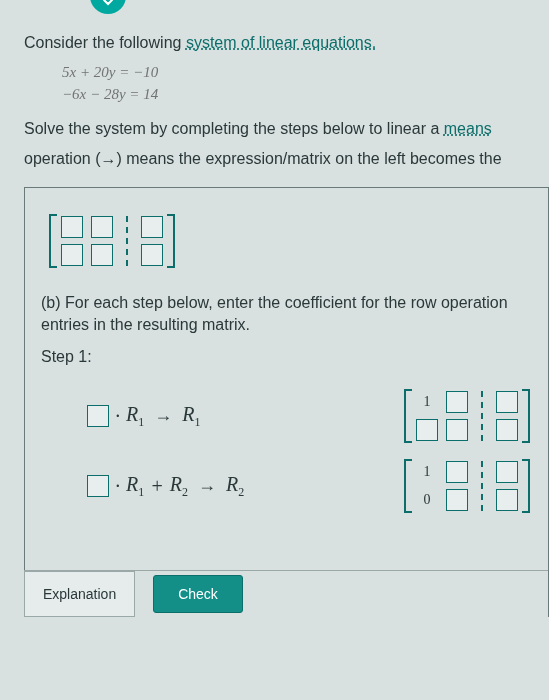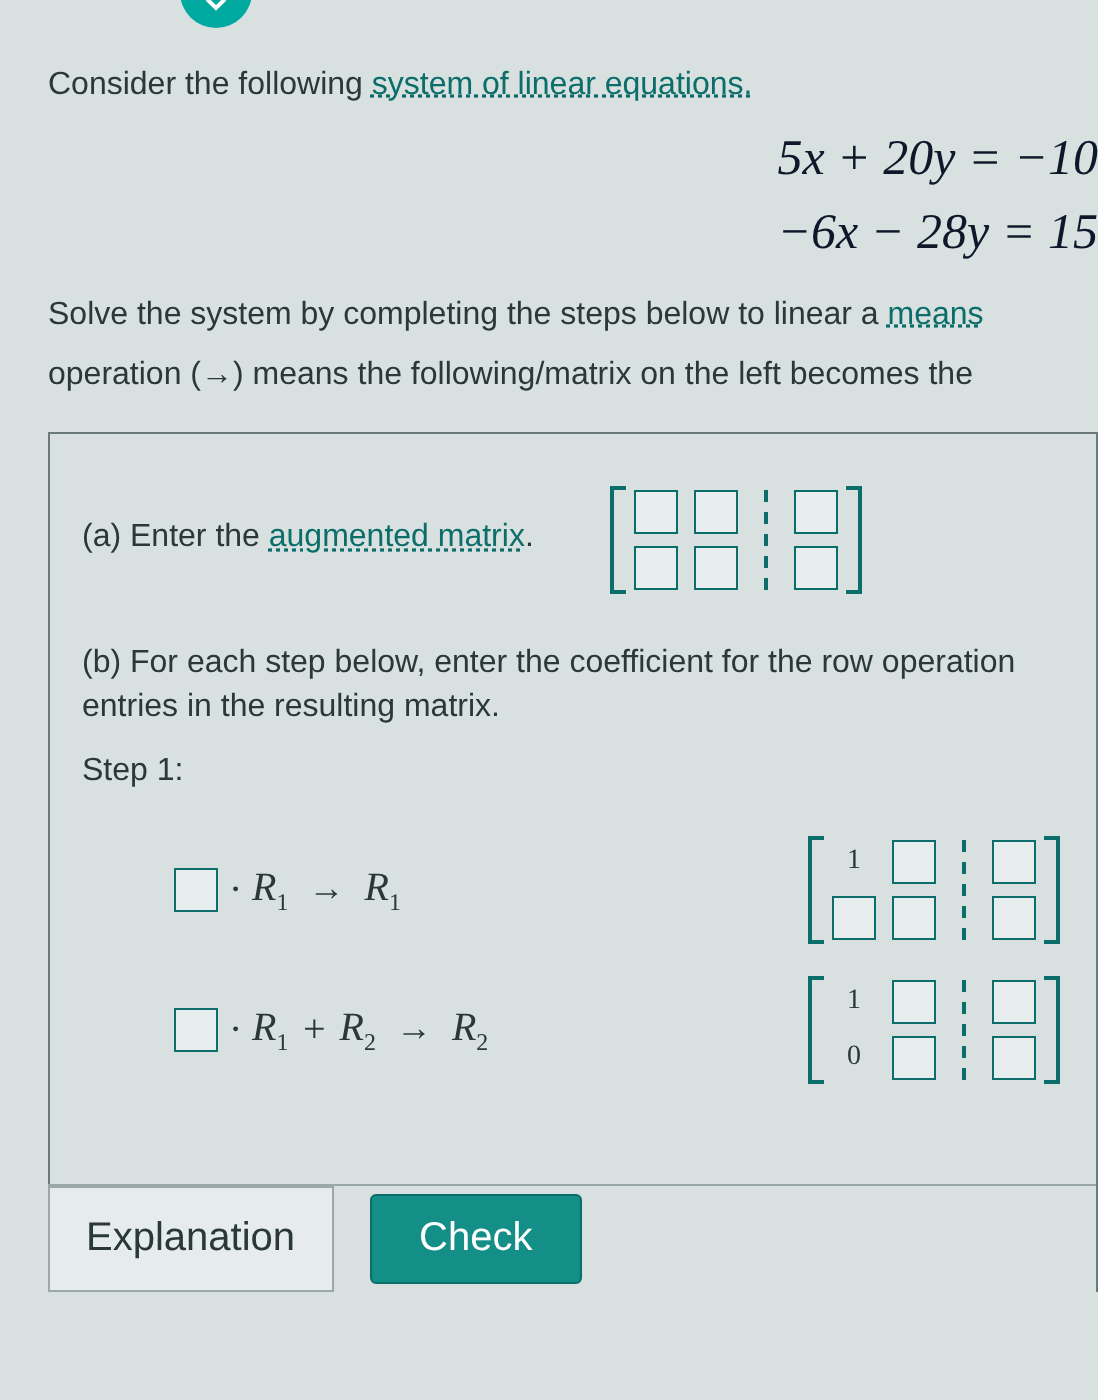--- a/index.html
+++ b/index.html
@@ -21,24 +21,23 @@
     border-radius: 0 0 18px 18px;
     display: flex; align-items: center; justify-content: center;
   }
   .top-chevron svg { width: 16px; height: 16px; }
   .intro { margin-top: 14px; margin-bottom: 10px; }
   .ulink { color: #0b6e6a; text-decoration: underline dotted; }
   .equations {
     font-family: "Georgia", serif;
     font-style: italic;
     margin: 4px 0 12px 38px;
-    font-size: 25px;
+    font-size: 15px;
     line-height: 1.45;
-    color: #0f172a;
-    text-align: right;
+    color: #737373;
   }
   .para { margin-bottom: 8px; max-width: 540px; }
   .arrow-sym { font-weight: bold; font-style: normal; }
   .panel {
     margin-top: 16px;
     border: 1px solid #6a7a7a;
     border-bottom: none;
     padding: 22px 0 0 16px;
     height: 430px;
     position: relative;
@@ -97,30 +96,30 @@
   .bottom-bar {
     position: absolute;
     left: -1px; right: 0; bottom: 0;
     display: flex; align-items: stretch;
     border-top: 1px solid #9aa8a8;
   }
   .btn-exp {
     background: #e6ecec;
     border: 1px solid #9aa8a8;
     padding: 10px 18px;
-    font-size: 20px;
+    font-size: 14px;
     color: #2a3838;
     cursor: pointer;
   }
   .btn-check {
     background: #138f88;
     color: #fff;
     border: 1px solid #0b6e6a;
     padding: 10px 24px;
-    font-size: 20px;
+    font-size: 14px;
     margin-left: 18px;
     border-radius: 3px;
     align-self: center;
     margin-top: 4px; margin-bottom: 4px;
     cursor: pointer;
     text-align: center;
   }
 </style>
 </head>
 <body>
@@ -130,36 +129,33 @@
       <path d="M6 9l6 6 6-6" fill="none" stroke="#fff" stroke-width="3" stroke-linecap="round"></path>
     </svg>
 </div>
 
 <p class="intro para">
   <span>Consider the following </span><a href="#" class="ulink">system of linear equations.</a>
 </p>
 
 <div class="equations">
   <div>5x + 20y = −10</div>
-  <div>−6x − 28y = 15</div>
+  <div>−6x − 28y = 14</div>
 </div>
 
 <p class="para">
   <span>Solve the system by completing the steps below to linear a </span><a href="#" class="ulink">means</a>
 </p>
 <p class="para">
-  <span>operation (</span><span class="arrow-sym">→</span><span>) means the following/matrix on the left becomes the</span>
+  <span>operation (</span><span class="arrow-sym">→</span><span>) means the expression/matrix on the left becomes the</span>
 </p>
 
 <div class="panel">
 
   <div class="row-a">
-    <div>
-      <span>(a) Enter the </span><a href="#" class="ulink">augmented matrix</a><span>.</span>
-    </div>
 
     <div class="mat">
       <div class="br l"></div>
       <div class="mat-grid">
         <span class="cell"></span>
         <span class="cell"></span>
         <div class="vline"></div>
         <span class="cell" style="grid-column:4"></span>
         <span class="cell"></span>
         <span class="cell"></span>

